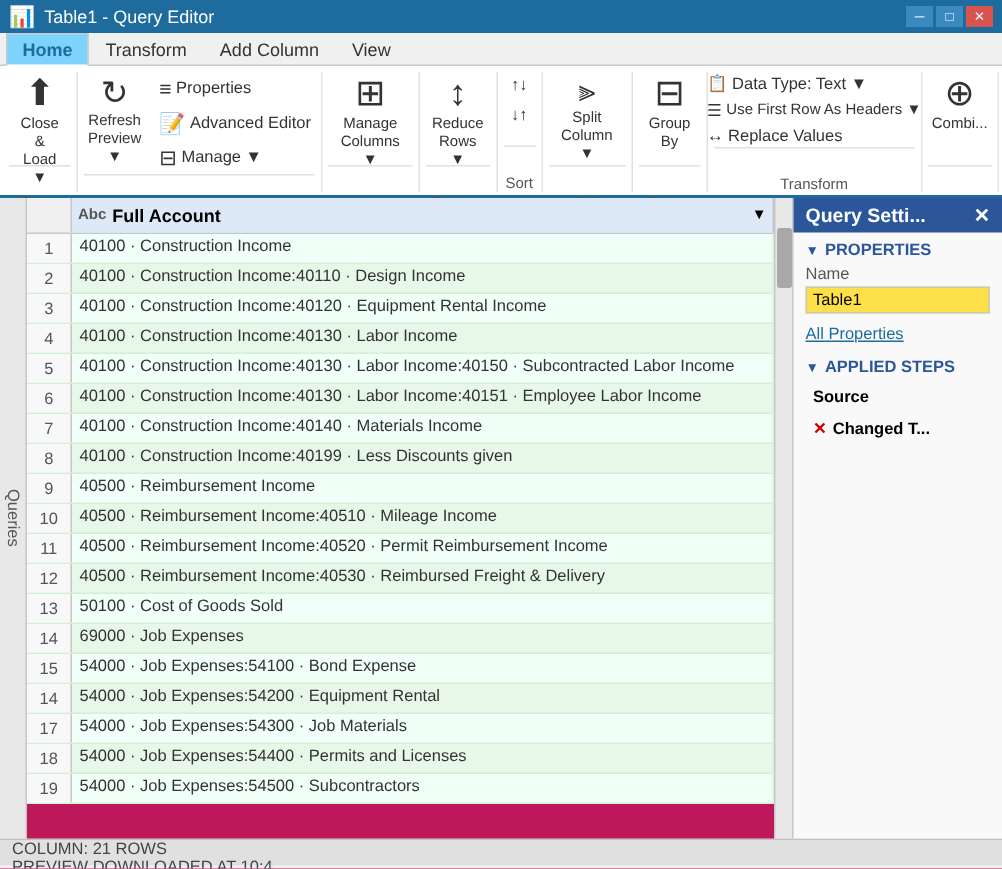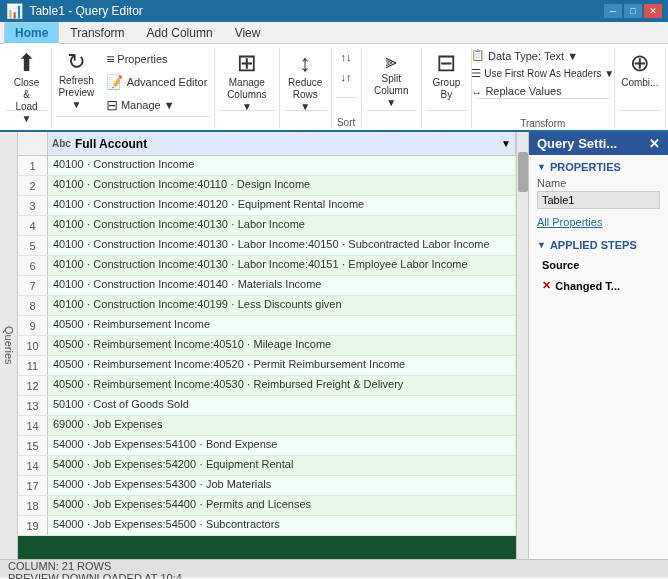--- a/index.html
+++ b/index.html
@@ -144,21 +144,21 @@
       cursor: pointer;
       flex-shrink: 0;
     }
 
     
     .data-area {
       flex: 1;
       display: flex;
       flex-direction: column;
       overflow: hidden;
-      background: #14532d;
+      background: #be185d;
     }
     .grid-header {
       display: flex;
       background: #f0f0f0;
       border-bottom: 1px solid #c8c8c8;
       height: 24px;
       align-items: center;
     }
     .row-num-header {
       width: 30px;
@@ -245,21 +245,21 @@
       display: flex;
       align-items: center;
     }
     .panel-section-header::before { content: '▼'; font-size: 9px; margin-right: 4px; }
     .panel-label { font-size: 11px; color: #555; margin-bottom: 2px; }
     .panel-input {
       width: 100%;
       border: 1px solid #c8c8c8;
       padding: 2px 4px;
       font-size: 11px;
-      background: #e5e5e5;
+      background: #fde047;
     }
     .panel-link { color: #1e6b9e; font-size: 11px; cursor: pointer; text-decoration: underline; }
     .applied-steps-list { padding: 4px 8px; }
     .step-item {
       display: flex;
       align-items: center;
       padding: 3px 4px;
       font-size: 11px;
       cursor: pointer;
       border: 1px solid transparent;

